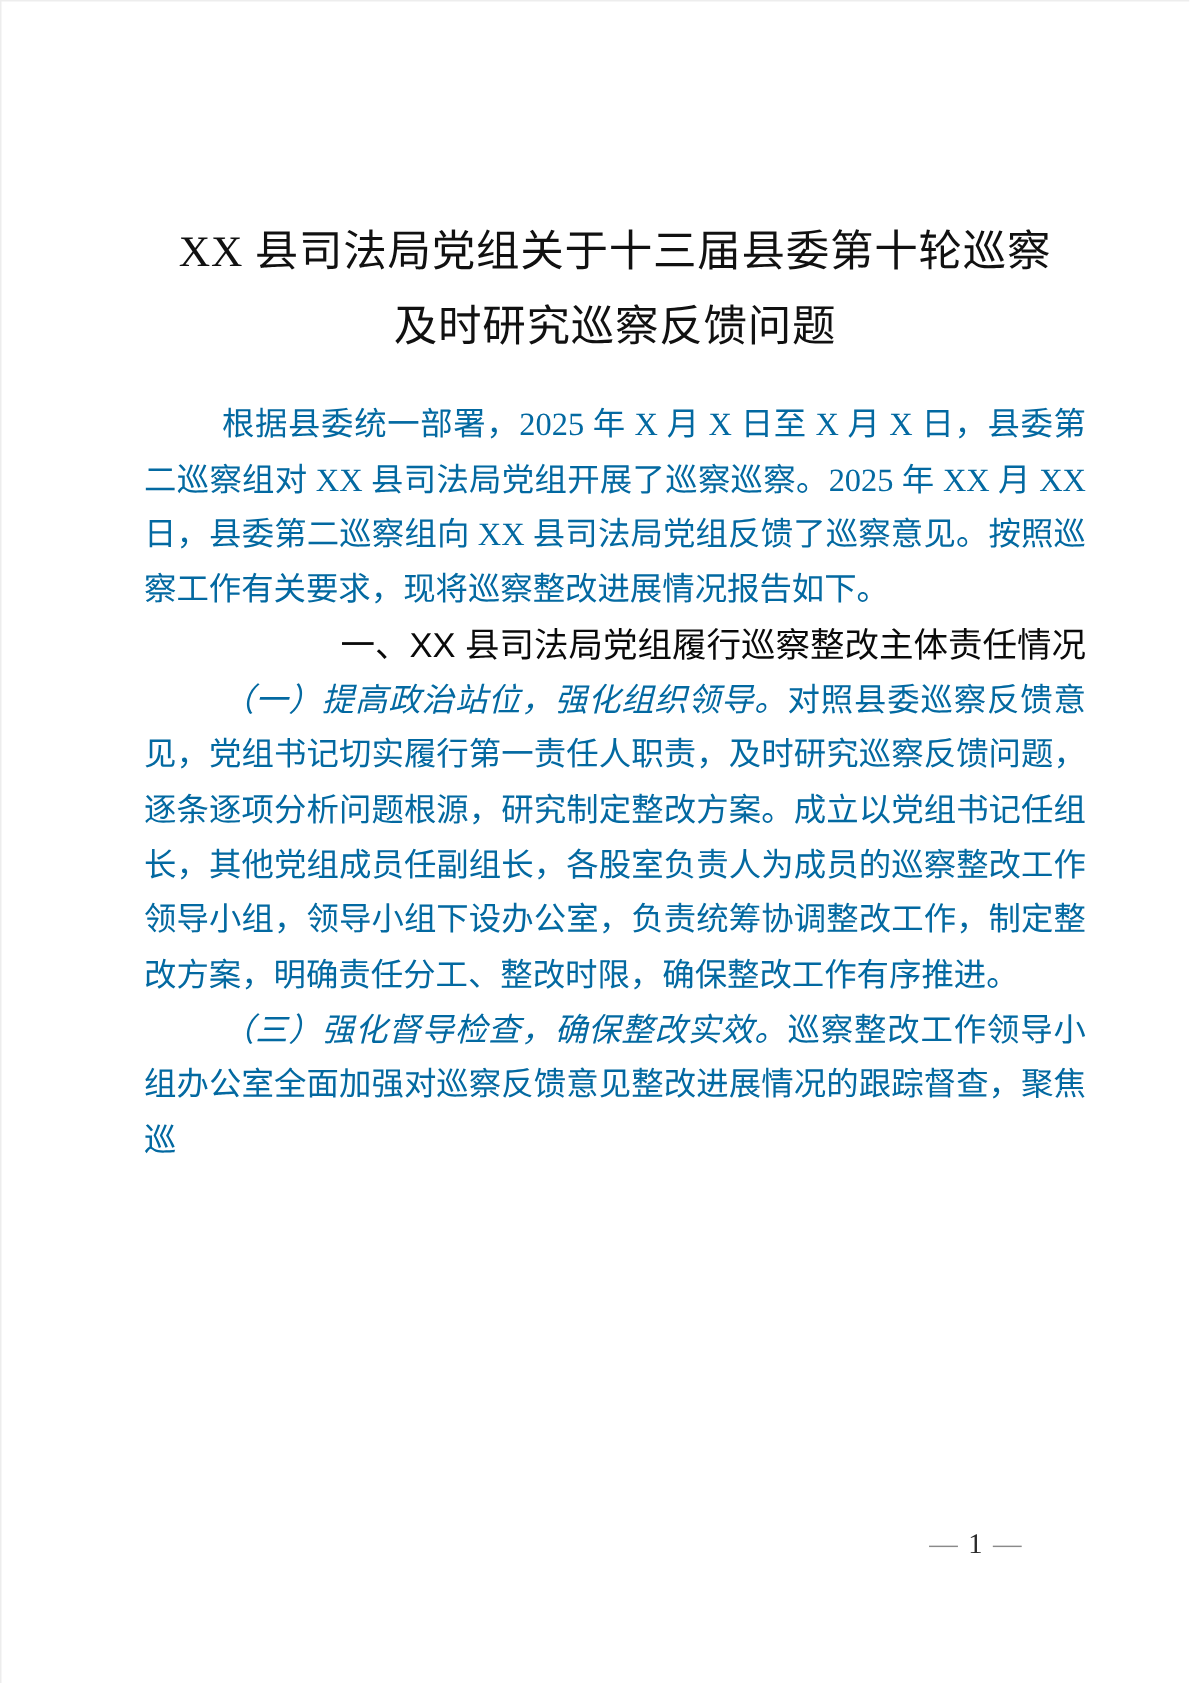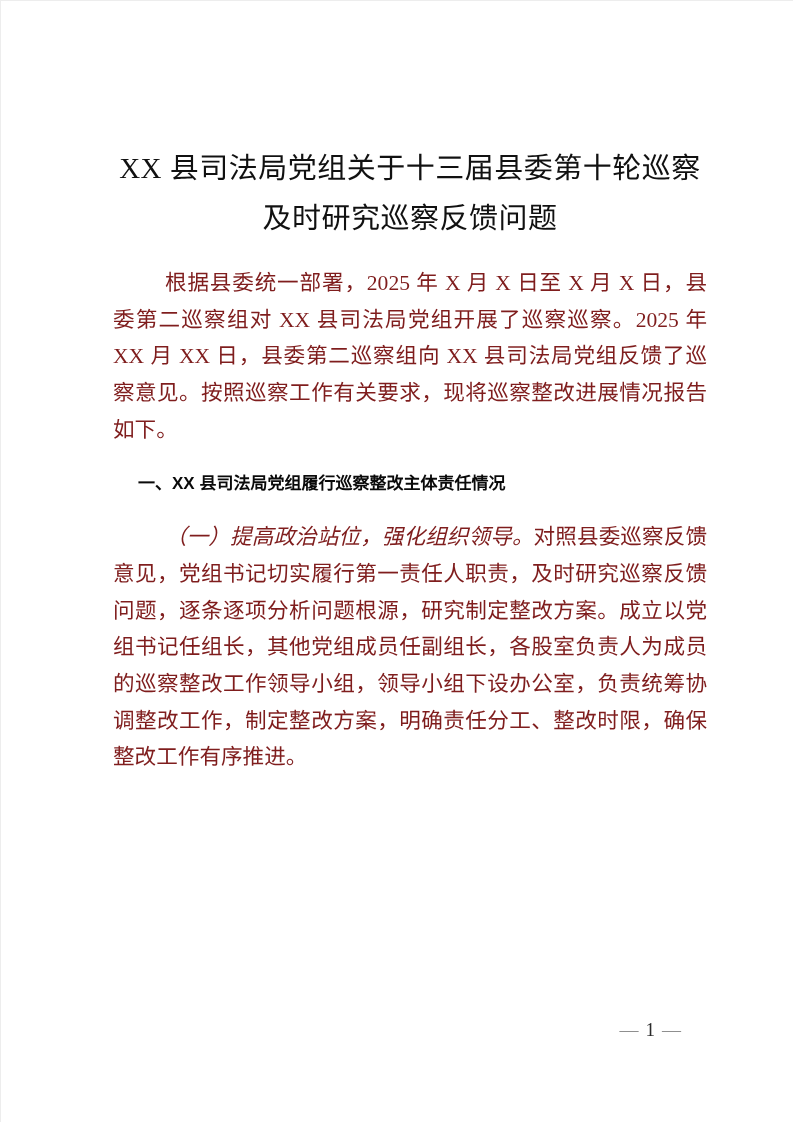--- a/index.html
+++ b/index.html
@@ -30,38 +30,39 @@
     font-size: 29px;
     line-height: 50px;
     font-weight: 500;
     text-align: center;
     letter-spacing: 0.5px;
   }
   .doc-title .title-line {
     display: block;
   }
   .body-text {
-    margin: 17px;
+    margin: 0;
     font-size: 21.6px;
     line-height: 36.7px;
     text-align: justify;
     text-justify: inter-ideograph;
-    color: #7f1d1d;
+    color: #0369a1;
   }
   .indent-para {
     text-indent: 52px;
   }
   .section-heading {
     margin: 0;
     font-family: "Liberation Sans", "DejaVu Sans", sans-serif;
-    font-weight: 700;
-    font-size: 17px;
+    font-weight: 400;
+    font-size: 23px;
     line-height: 36.7px;
     text-indent: 42px;
     color: #0a0a0a;
+    text-align: right;
   }
   .lead {
     font-style: italic;
     font-weight: 400;
   }
   .page-footer {
     position: absolute;
     top: 1018px;
     right: 112px;
     font-size: 19px;
@@ -88,19 +89,22 @@
 
     <p class="body-text indent-para">根据县委统一部署，2025 年 X 月 X 日至 X 月 X 日，县委第二巡察组对 XX 县司法局党组开展了巡察巡察。2025 年 XX 月 XX 日，县委第二巡察组向 XX 县司法局党组反馈了巡察意见。按照巡察工作有关要求，现将巡察整改进展情况报告如下。</p>
 
     <h2 class="section-heading">一、XX 县司法局党组履行巡察整改主体责任情况</h2>
 
     <p class="body-text indent-para">
       <span class="lead">（一）提高政治站位，强化组织领导。</span><span>对照县委巡察反馈意见，党组书记切实履行第一责任人职责，及时研究巡察反馈问题，逐条逐项分析问题根源，研究制定整改方案。成立以党组书记任组长，其他党组成员任副组长，各股室负责人为成员的巡察整改工作领导小组，领导小组下设办公室，负责统筹协调整改工作，制定整改方案，明确责任分工、整改时限，确保整改工作有序推进。</span>
     </p>
 
 
+    <p class="body-text indent-para">
+      <span class="lead">（三）强化督导检查，确保整改实效。</span><span>巡察整改工作领导小组办公室全面加强对巡察反馈意见整改进展情况的跟踪督查，聚焦巡</span>
+    </p>
 
   </div>
 
   <div class="page-footer">
     <span class="dash dash-left">—</span><span>1</span><span class="dash dash-right">—</span>
   </div>
 </div>
 
 </body></html>

